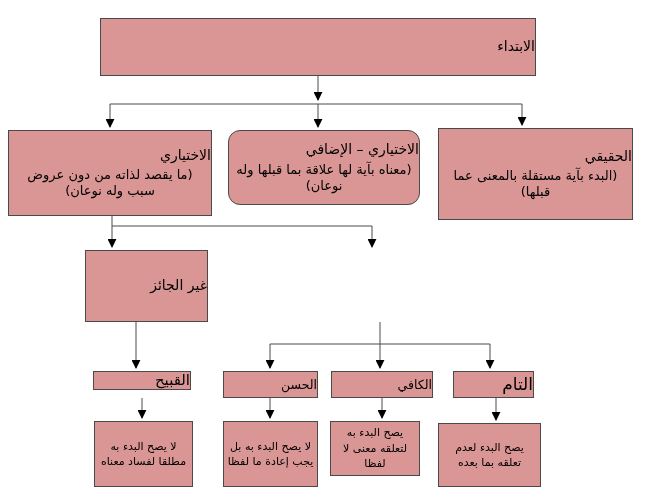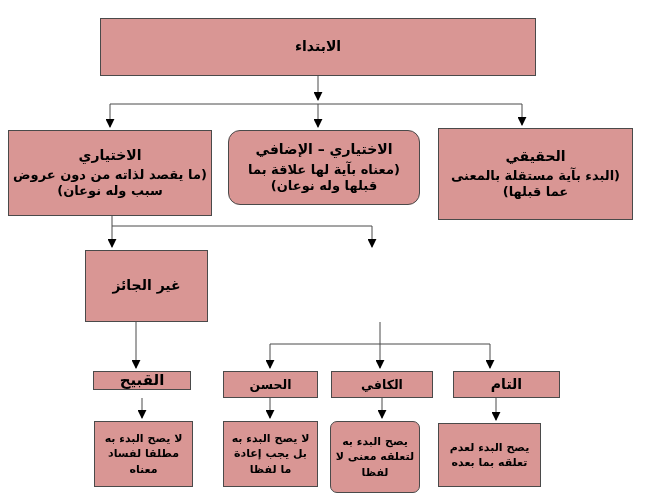--- a/index.html
+++ b/index.html
@@ -21,46 +21,46 @@
     left: 0; top: 0;
     width: 650px; height: 500px;
     pointer-events: none;
   }
   .node {
     position: absolute;
     box-sizing: border-box;
     background: #d99694;
     border: 1px solid #4a4a4a;
     color: #000000;
-    font-weight: bold;
+    font-weight: normal;
     text-align: center;
     display: flex;
     flex-direction: column;
-    align-items: center;
+    align-items: flex-start;
     justify-content: center;
     direction: rtl;
     line-height: 1.25;
   }
   .node .title { font-size: 14px; }
   .node .subtitle { font-size: 13px; margin-top: 3px; padding: 0 3px; }
   
   .n-root   { left:100px; top:18px;  width:436px; height:58px;  font-size:15px; }
   .n-ikht   { left:8px;   top:130px; width:204px; height:86px; }
   .n-idafi  { left:228px; top:130px; width:192px; height:75px;border-radius:12px; }
   .n-haqiqi { left:438px; top:128px; width:195px; height:92px; }
   .n-ghayr  { left:85px;  top:250px; width:123px; height:72px; font-size:14px; }
   .n-jaiz   { left:318px; top:250px; width:122px; height:72px; font-size:14px; }
   .n-qabih  { left:93px;  top:371px; width:98px;  height:19px; font-size:15px; }
   .n-hasan  { left:223px; top:371px; width:95px;  height:27px; font-size:12.5px; }
   .n-kafi   { left:331px; top:371px; width:102px; height:27px; font-size:12.5px; }
-  .n-tamm   { left:453px; top:371px; width:107px;  height:27px; font-size:14px; }
+  .n-tamm   { left:453px; top:371px; width:81px;  height:27px; font-size:17px; }
   .n-desc   { font-size:11px; line-height:1.4; padding:2px 3px; }
   .n-d1 { left:94px;  top:421px; width:99px;  height:66px; }
   .n-d2 { left:223px; top:421px; width:95px;  height:66px; }
-  .n-d3 { left:330px; top:421px; width:90px;  height:72px;border-radius:7px; }
+  .n-d3 { left:330px; top:421px; width:90px;  height:55px; }
   .n-d4 { left:438px; top:423px; width:103px; height:64px; }
 </style>
 </head>
 <body>
 
 <div class="stage">
 
   <svg class="connectors" width="650" height="500" viewBox="0 0 650 500" xmlns="http://www.w3.org/2000/svg">
     <defs>
       <marker id="arrow" viewBox="0 0 10 10" refX="9" refY="5" markerWidth="9" markerHeight="9" orient="auto">

